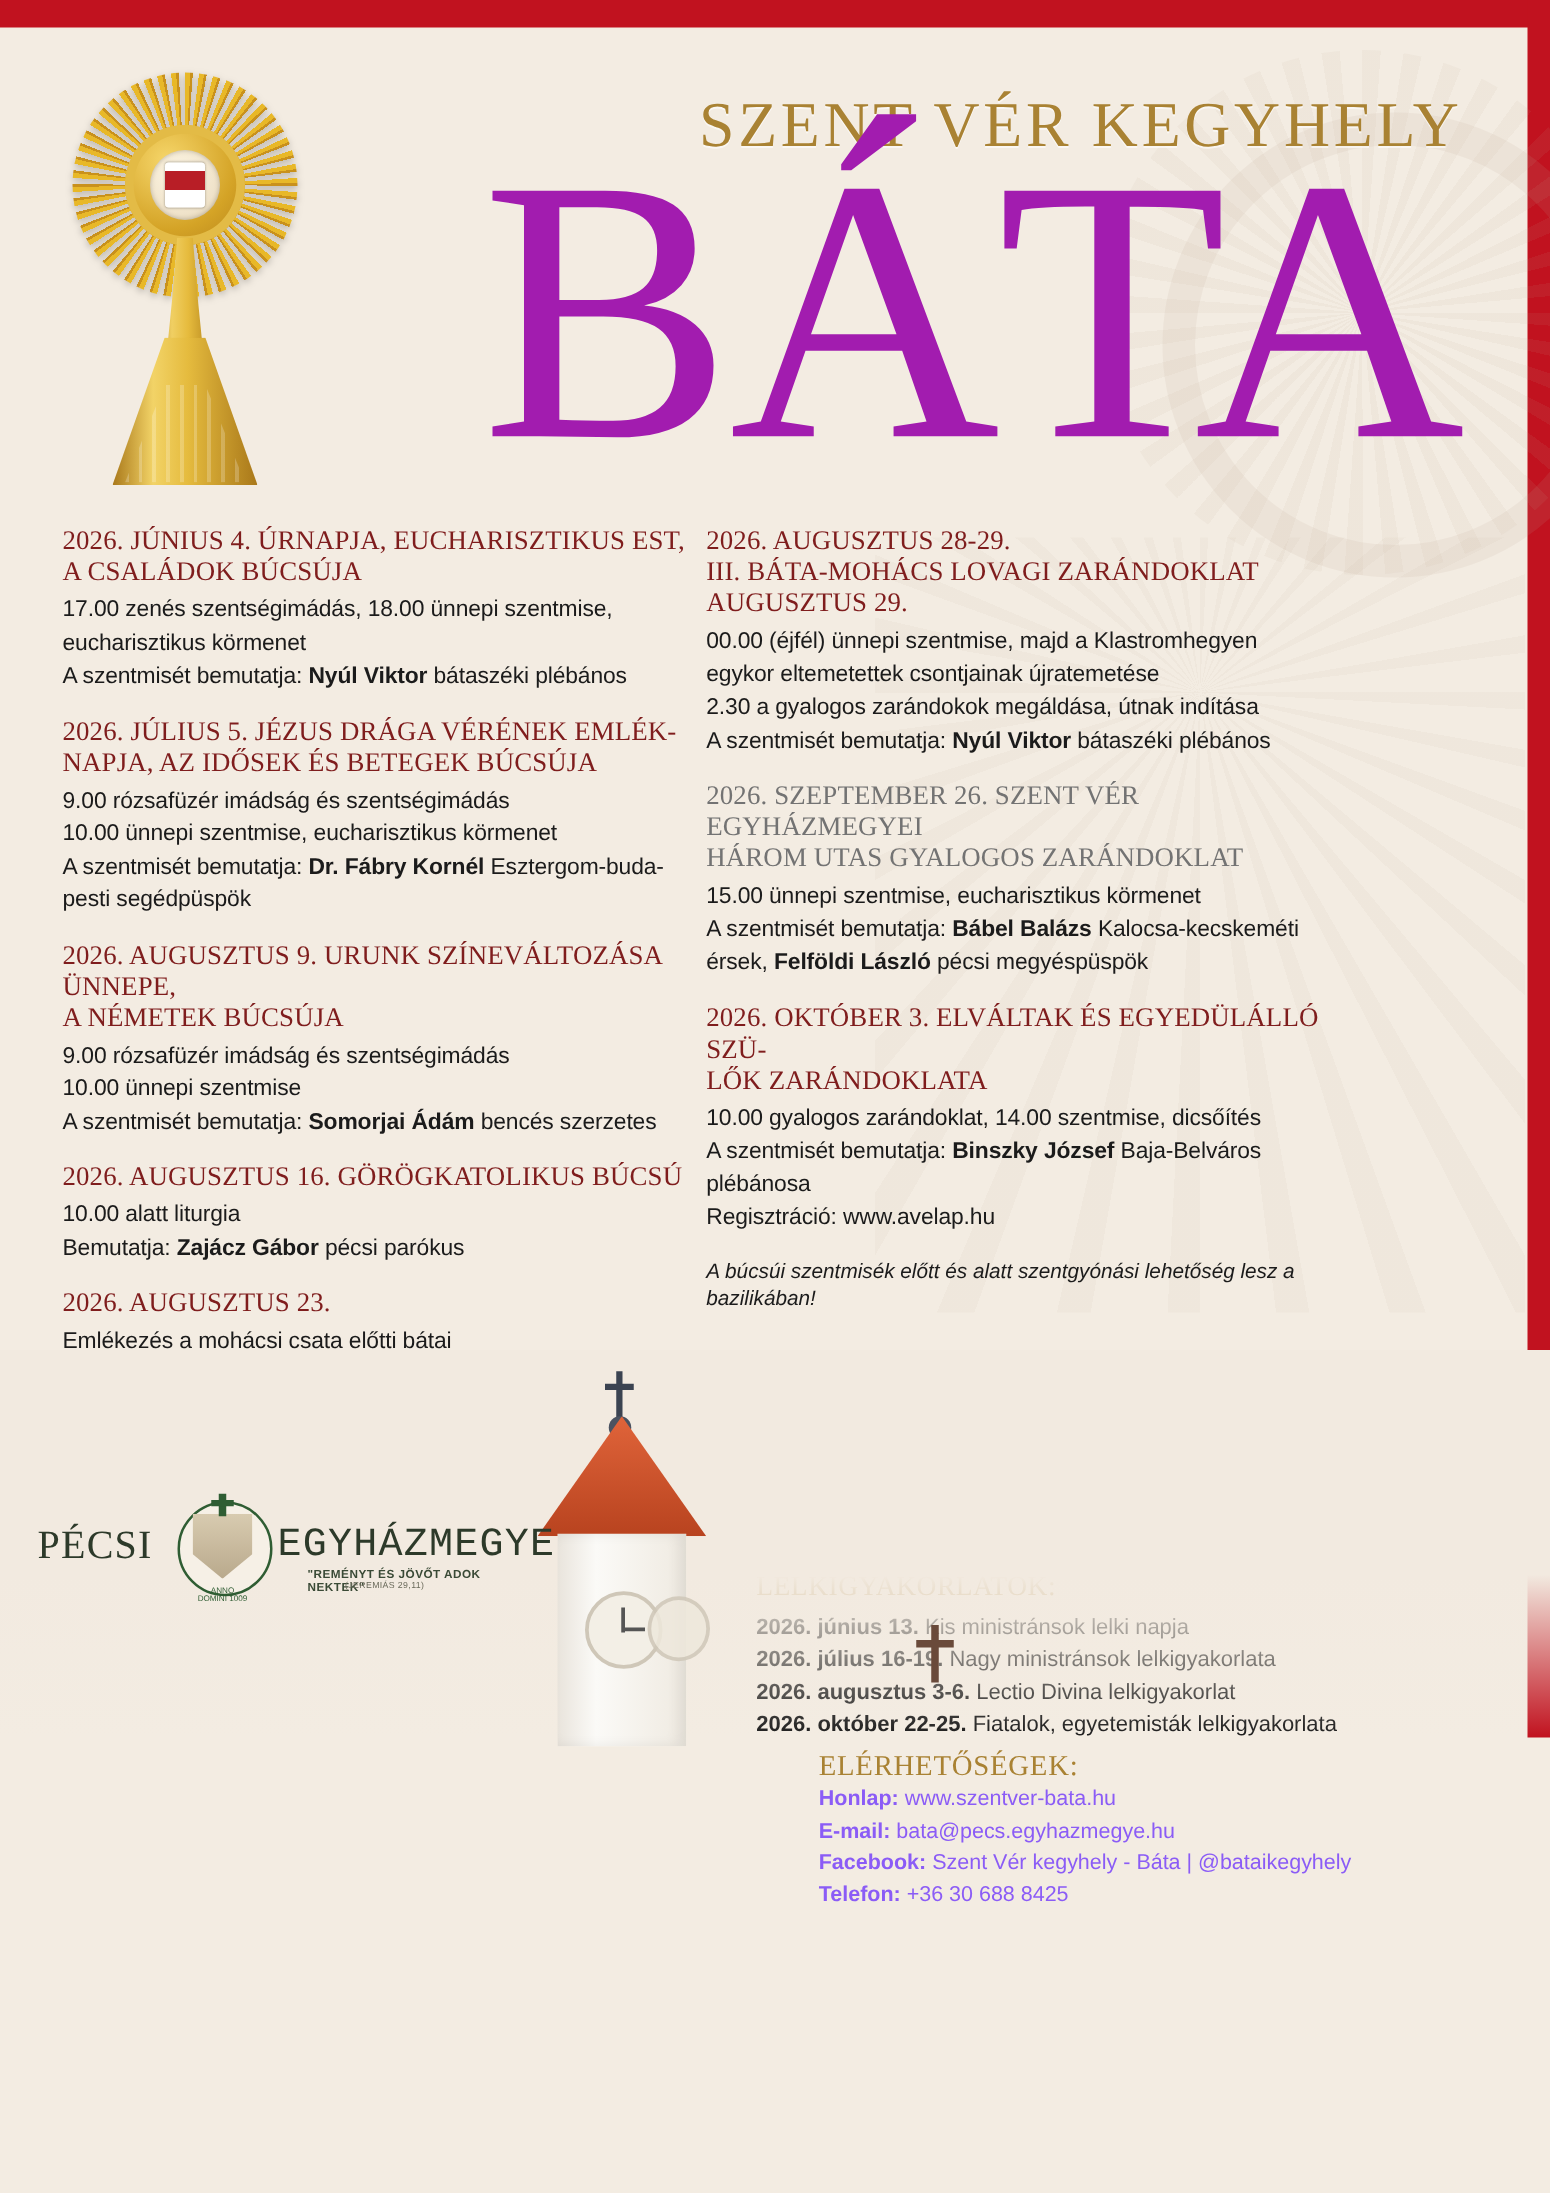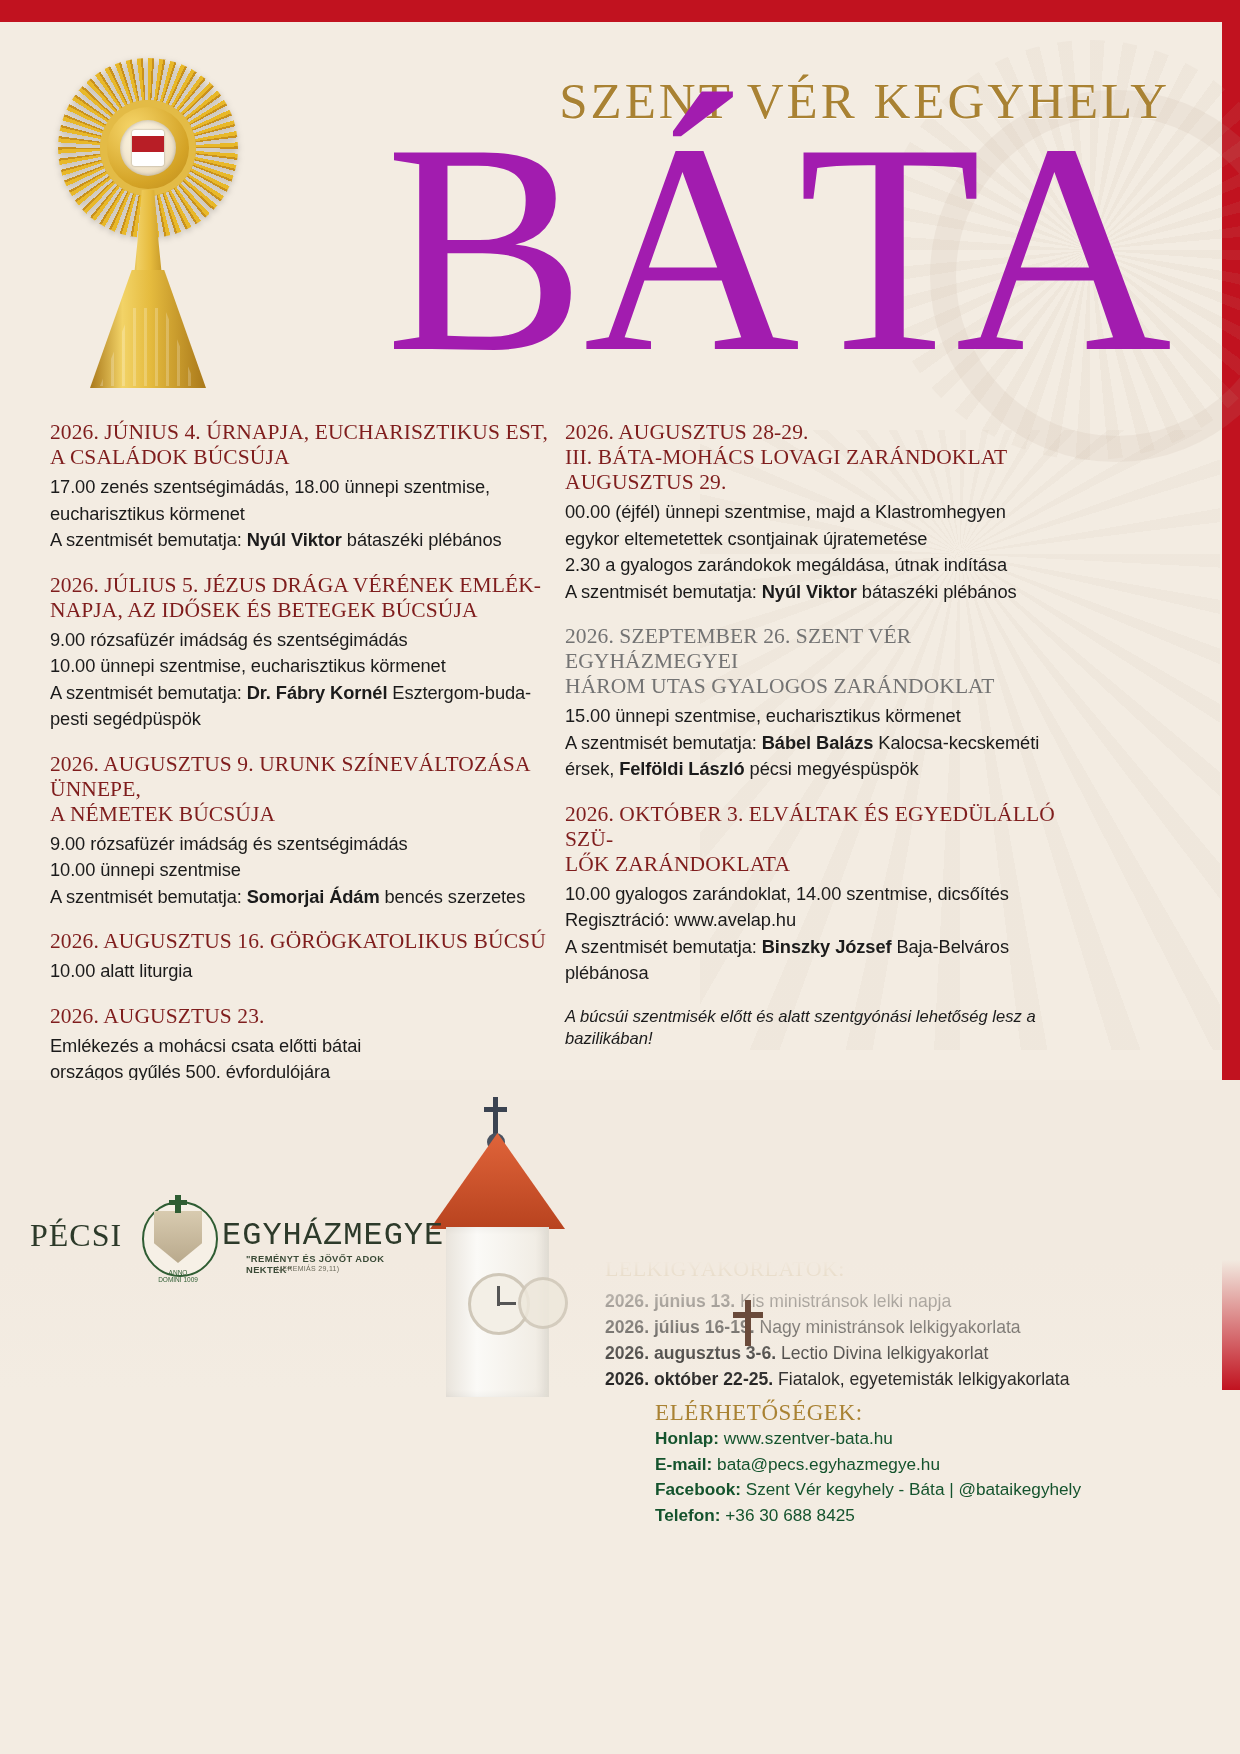--- a/index.html
+++ b/index.html
@@ -149,21 +149,21 @@
     background:#eee8dc;border:3px solid #cfc7b8;opacity:.85;}
   .cross2{position:absolute;left:745px;top:1300px;width:6px;height:46px;background:#6a4a3a;}
   .cross2:after{content:"";position:absolute;left:-12px;top:12px;width:30px;height:6px;background:#6a4a3a;}
   .photo-fade{position:absolute;left:0;top:1080px;width:1240px;height:310px;
     background:linear-gradient(180deg,#f2eae0 0%,#f2eae0 58%,rgba(242,234,224,0) 100%);}
 
   
   .contacts{position:absolute;left:655px;top:1400px;width:560px;}
   .chead{font-family:"Liberation Serif",serif;font-size:23px;color:#a98233;
     letter-spacing:.6px;}
-  .cline{font-size:17.2px;line-height:25.5px;color:#14532d;}
+  .cline{font-size:17.2px;line-height:25.5px;color:#8b5cf6;}
   .cline b{font-weight:bold;}
 </style>
 </head>
 <body>
 
 <div class="poster">
 
   <div class="topbar"></div>
   <div class="rightedge"></div>
   <div class="watermark"></div>
@@ -199,20 +199,21 @@
         </div>
         <div class="blk">
           <div class="head">2026. AUGUSZTUS 9. URUNK SZÍNEVÁLTOZÁSA ÜNNEPE,<br>A NÉMETEK BÚCSÚJA</div>
           <div class="line">9.00 rózsafüzér imádság és szentségimádás</div>
           <div class="line">10.00 ünnepi szentmise</div>
           <div class="line">A szentmisét bemutatja: <b>Somorjai Ádám</b> bencés szerzetes</div>
         </div>
         <div class="blk">
           <div class="head">2026.  AUGUSZTUS 16. GÖRÖGKATOLIKUS BÚCSÚ</div>
           <div class="line">10.00 alatt liturgia</div>
+          <div class="line">Bemutatja: <b>Zajácz Gábor</b> pécsi parókus</div>
         </div>
         <div class="blk">
           <div class="head">2026. AUGUSZTUS 23.</div>
           <div class="line">Emlékezés a mohácsi csata előtti bátai</div>
           <div class="line">országos gyűlés 500. évfordulójára</div>
           <div class="line">10.00 ünnepi megemlékezés a bazilikában, emléktábla avatás</div>
           <div class="line">11.30 ünnepi szentmise</div>
           <div class="line">A szentmisét bemutatja:</div>
           <div class="line"><b>Bíró László</b> nyugalmazott tábori püspök</div>
         </div>
@@ -229,22 +230,22 @@
           <div class="line">A szentmisét bemutatja: <b>Nyúl Viktor</b> bátaszéki plébános</div>
         </div>
         <div class="blk">
           <div class="head gold">2026. SZEPTEMBER 26. SZENT VÉR EGYHÁZMEGYEI<br>HÁROM UTAS GYALOGOS ZARÁNDOKLAT</div>
           <div class="line">15.00 ünnepi szentmise, eucharisztikus körmenet</div>
           <div class="line">A szentmisét bemutatja: <b>Bábel Balázs</b> Kalocsa-kecskeméti<br>érsek, <b>Felföldi László</b> pécsi megyéspüspök</div>
         </div>
         <div class="blk">
           <div class="head">2026. OKTÓBER 3. ELVÁLTAK ÉS EGYEDÜLÁLLÓ SZÜ-<br>LŐK ZARÁNDOKLATA</div>
           <div class="line">10.00 gyalogos zarándoklat, 14.00 szentmise, dicsőítés</div>
+          <div class="line">A szentmisét bemutatja: <b>Binszky József</b> Baja-Belváros plébánosa</div>
           <div class="line">Regisztráció: www.avelap.hu</div>
-          <div class="line">A szentmisét bemutatja: <b>Binszky József</b> Baja-Belváros plébánosa</div>
         </div>
       </div>
     <div class="note">A búcsúi szentmisék előtt és alatt szentgyónási lehetőség lesz a bazilikában!</div>
 
     <div class="retreat">
       <div class="rhead">LELKI NAPOK:</div>
       <div id="spiritualDays">
           <div class="rline"><b>2026. április 11.</b> Az Isteni Irgalmasság napja</div>
           <div class="rline"><b>2026. október 10.</b> Az Isteni Ige napja</div>
         </div>

